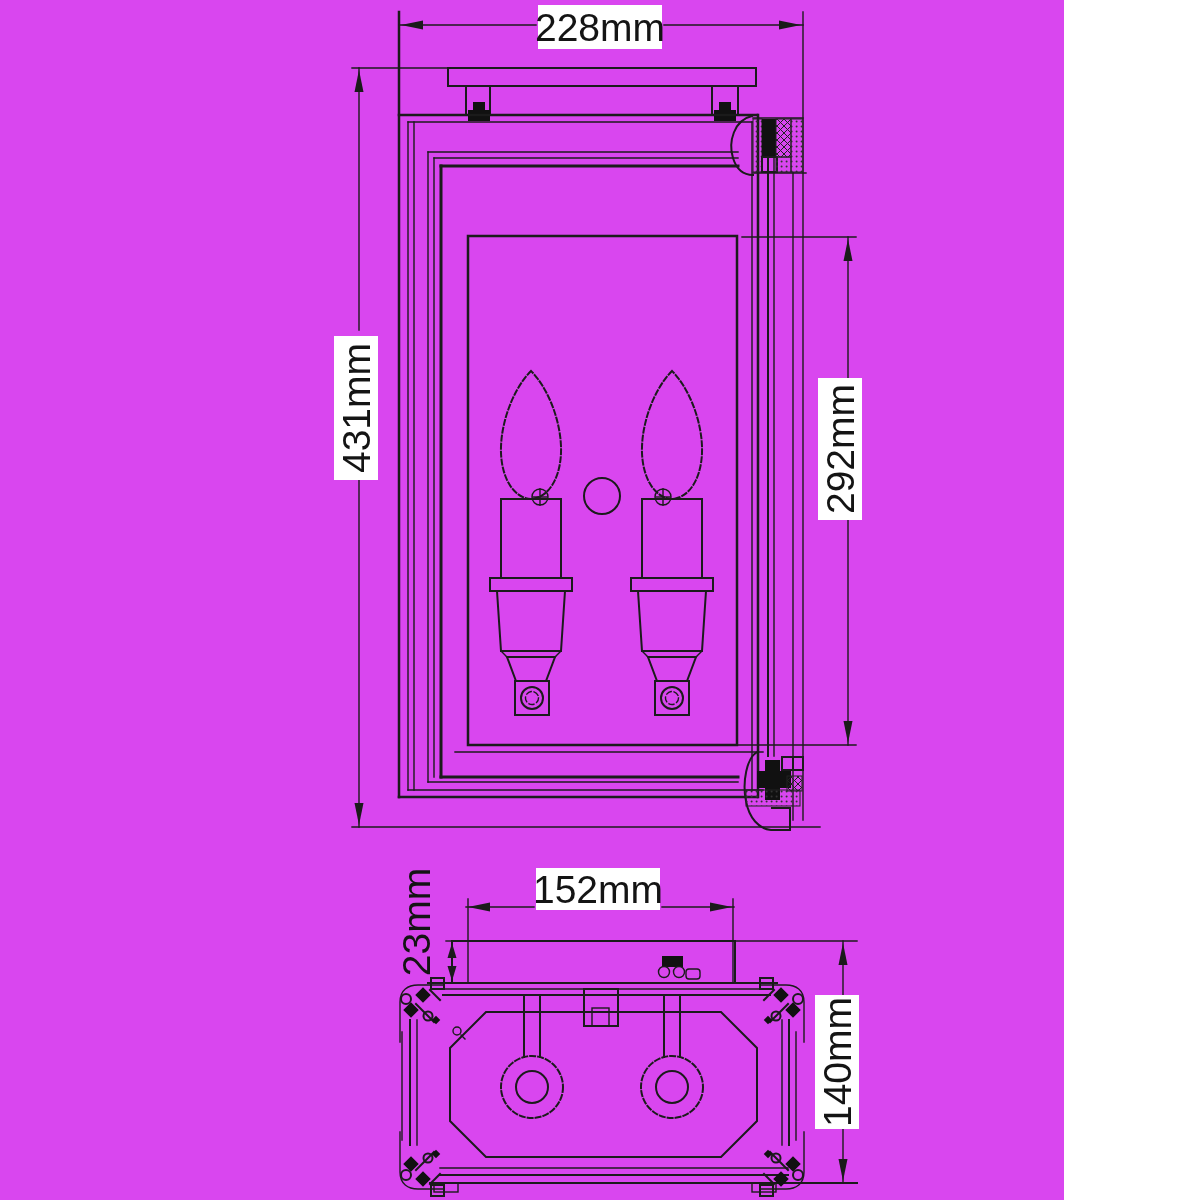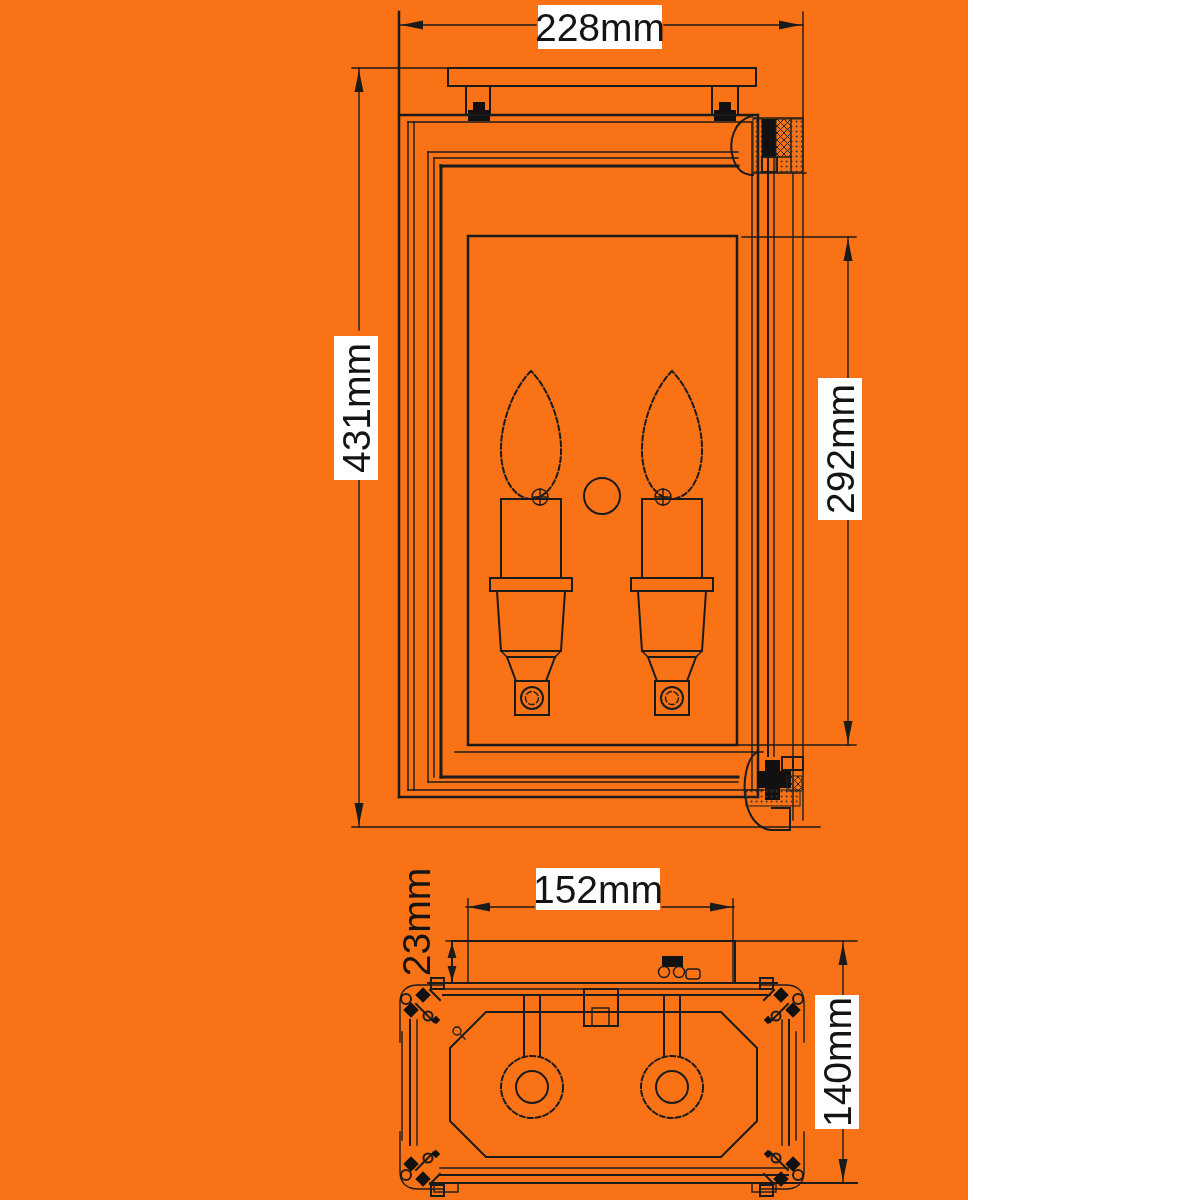--- a/index.html
+++ b/index.html
@@ -1,16 +1,16 @@
 <!DOCTYPE html>
 <html><head>
 <meta charset="utf-8">
 <style>
   html,body{margin:0;padding:0;background:#ffffff;}
-  #page{position:relative;width:968px;height:1200px;background:#f97316;overflow:hidden;
+  #page{position:relative;width:1064px;height:1200px;background:#d946ef;overflow:hidden;
         font-family:"Liberation Sans", sans-serif;}
   svg{position:absolute;left:0;top:0;}
   .ln{fill:none;stroke:#1b1b1b;stroke-width:2;stroke-linecap:square;}
   .t15{stroke-width:1.4;}
   .t25{stroke-width:2.5;}
   .t3{stroke-width:3;}
   .blk{fill:#111;stroke:none;}
   .dash{stroke-dasharray:5 3;}
   .dimtxt{font-family:"Liberation Sans", sans-serif;font-size:39px;fill:#141414;stroke:none;}
   .bg{fill:#ffffff;stroke:none;}

